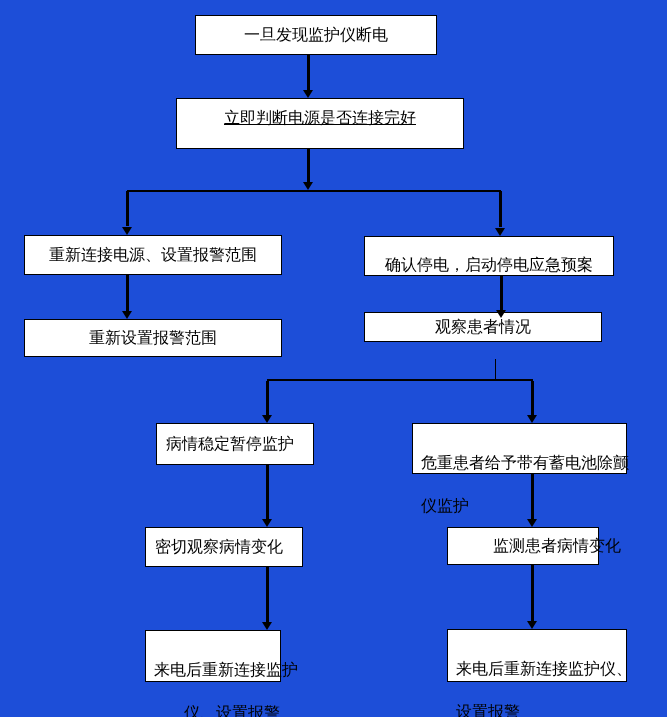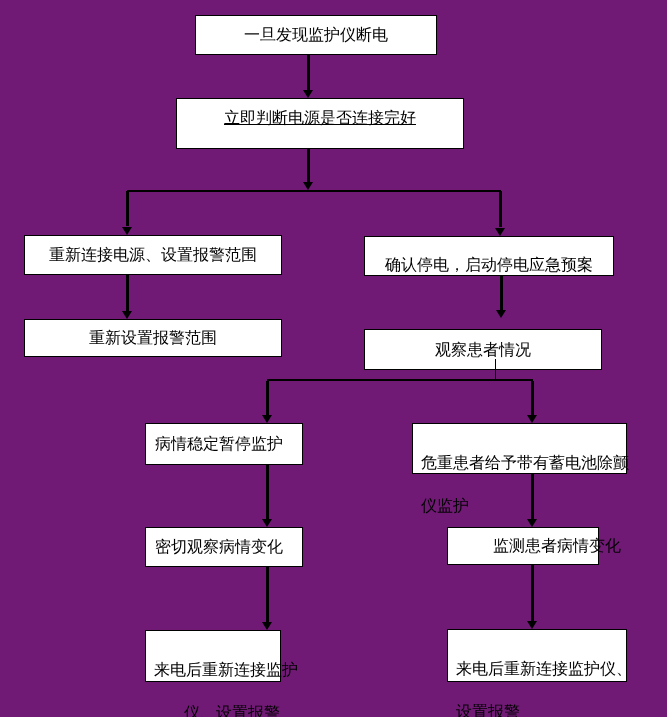--- a/index.html
+++ b/index.html
@@ -5,21 +5,21 @@
 <style>
   html, body {
     margin: 0;
     padding: 0;
     background: #ffffff;
   }
   #canvas {
     position: relative;
     width: 667px;
     height: 717px;
-    background: #701a75;
+    background: #1d4ed8;
     font-family: "DejaVu Sans", "Liberation Sans", sans-serif;
     color: #000000;
   }
   .node {
     position: absolute;
     box-sizing: border-box;
     border: 1.5px solid #000000;
     background: #ffffff;
     font-size: 16px;
     line-height: 20px;
@@ -86,25 +86,25 @@
   <div class="node" style="left:24px; top:235px; width:258px; height:40px;">
     <span>重新连接电源、设置报警范围</span>
   </div>
   <div class="node" style="left:364px; top:236px; width:250px; height:40px;align-items:flex-end;">
     <span>确认停电，启动停电应急预案</span>
   </div>
 
   <div class="node" style="left:24px; top:319px; width:258px; height:38px;">
     <span>重新设置报警范围</span>
   </div>
-  <div class="node" style="left:364px; top:329px; width:238px; height:41px;">
+  <div class="node" style="left:364px; top:312px; width:238px; height:30px;">
     <span>观察患者情况</span>
   </div>
 
-  <div class="node align-left" style="left:145px; top:423px; width:158px; height:42px;">
+  <div class="node align-left" style="left:156px; top:423px; width:158px; height:42px;">
     <span>病情稳定暂停监护</span>
   </div>
   <div class="node multiline" style="left:412px; top:423px; width:215px; height:51px;">
     <span class="line">危重患者给予带有蓄电池除颤</span>
     <span class="line">仪监护</span>
   </div>
 
   <div class="node align-left" style="left:145px; top:527px; width:158px; height:40px;">
     <span>密切观察病情变化</span>
   </div>

